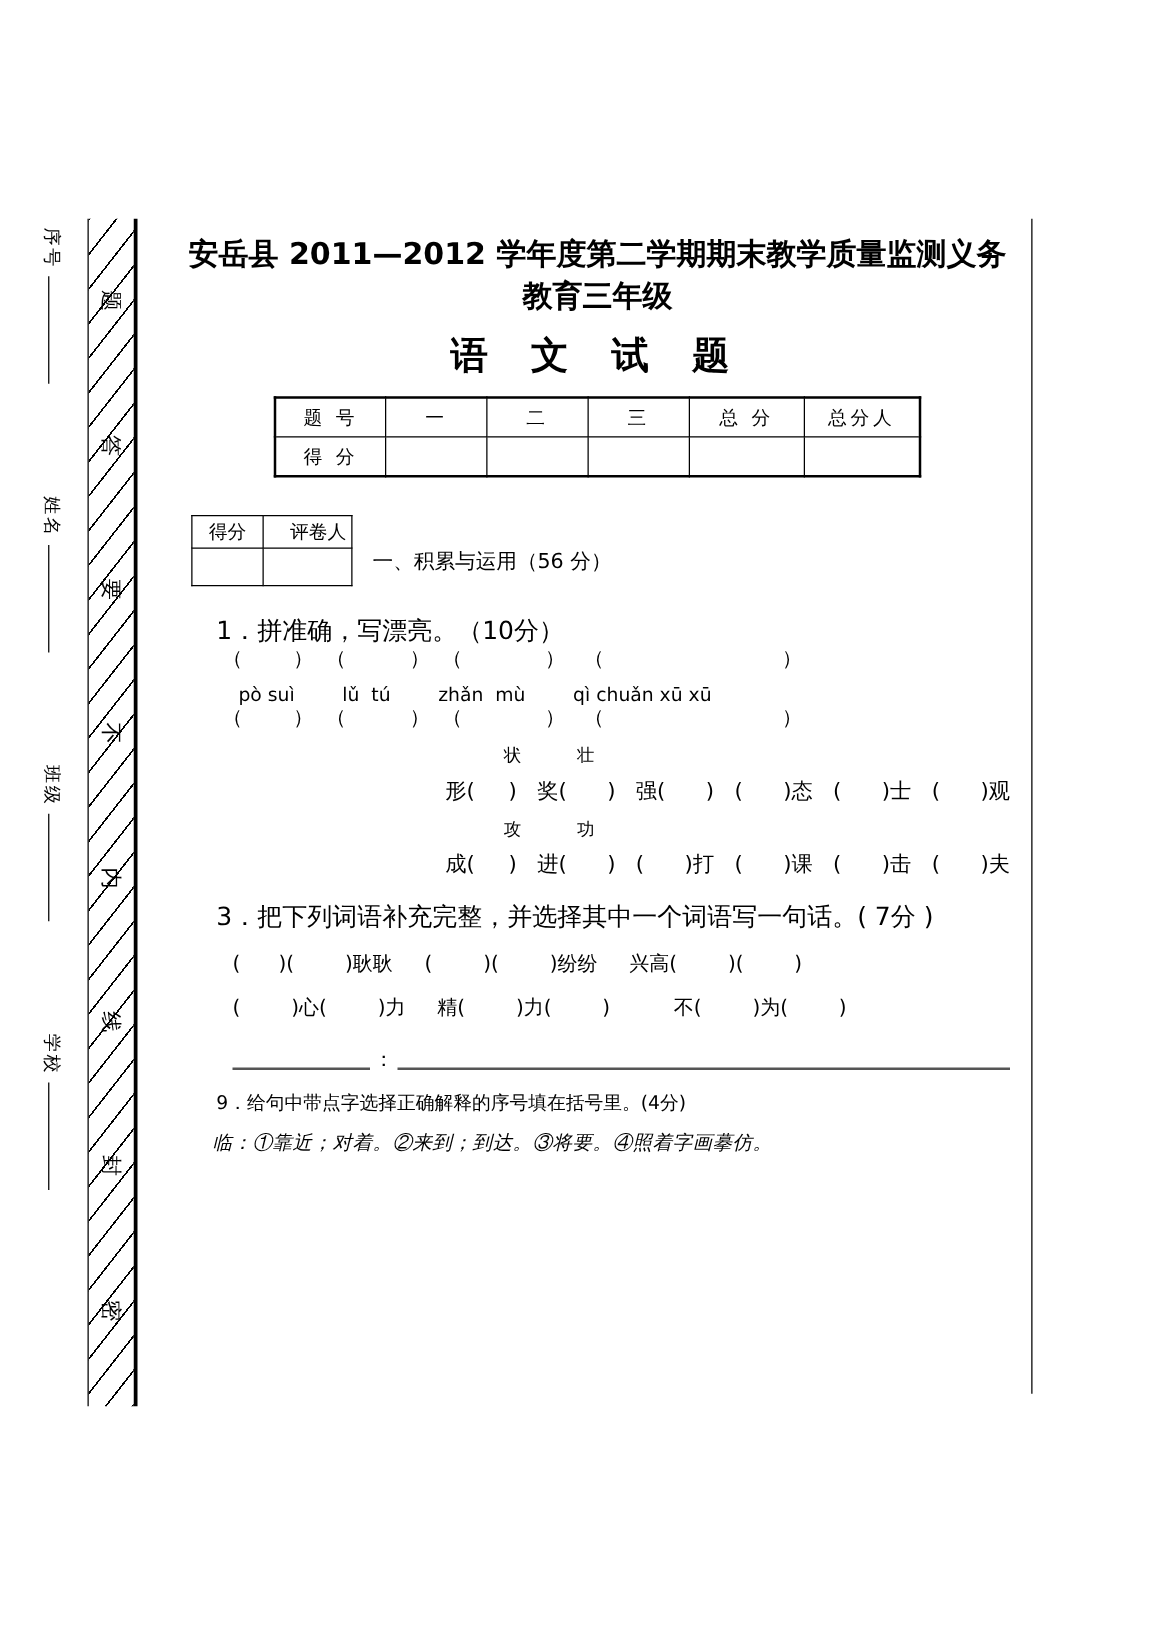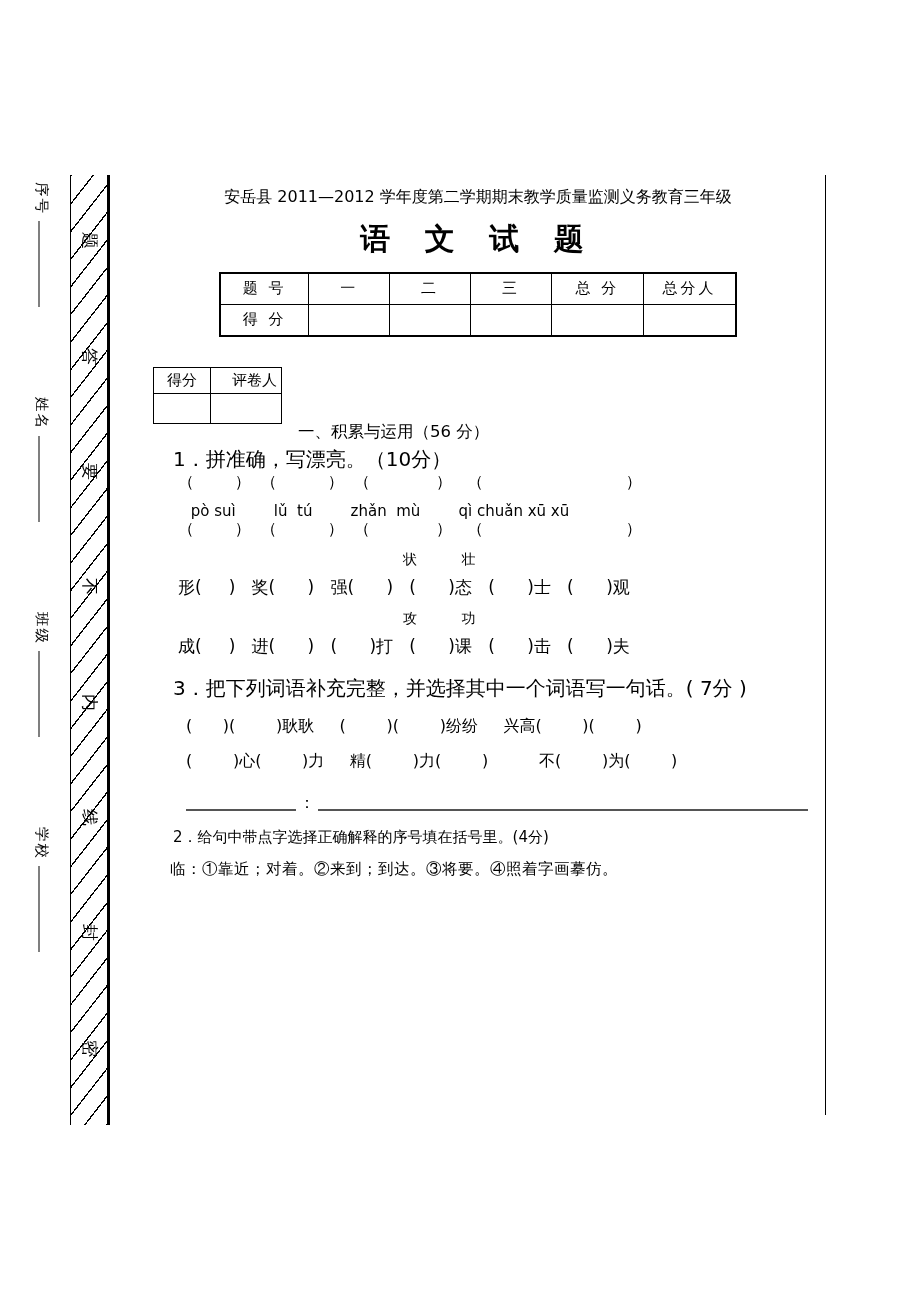--- a/index.html
+++ b/index.html
@@ -83,22 +83,22 @@
 
   
   .content {
     position: absolute;
     left: 148px;
     top: 186px;
     width: 660px;
   }
 
   .doc-title {
-    font-size: 16px;
-    font-weight: normal;
+    font-size: 24px;
+    font-weight: bold;
     text-align: center;
     line-height: 1.42;
     letter-spacing: 0px;
     margin: 0;
   }
   .subject-title {
     font-size: 30px;
     font-weight: bold;
     text-align: center;
     letter-spacing: 12px;
@@ -160,21 +160,20 @@
   table.grader-box td.blank { height: 29px; }
   table.grader-box td.g0 { width: 48px; }
   table.grader-box td.g1 { width: 62px; text-align: right; }
   .section-title {
     position: absolute;
     left: 150px;
     top: 26px;
     font-size: 16.5px;
     font-weight: normal;
     white-space: nowrap;
-    margin-top: 28px;
   }
 
   
   .q {
     font-size: 20px;
     margin-top: 17px;
     padding-left: 25px;
     white-space: nowrap;
   }
   .q-small { font-size: 13.5px; }
@@ -200,20 +199,21 @@
     margin-top: 11px;
     white-space: pre;
     font-family: "DejaVu Serif", "Liberation Serif", serif;
   }
   .choice-row {
     font-size: 17px;
     padding-left: 30px;
     margin-top: 7px;
     white-space: pre;
     font-family: "DejaVu Sans", "Liberation Sans", sans-serif;
+    text-align: right;
   }
 
   .idiom-row {
     font-size: 16px;
     padding-left: 38px;
     margin-top: 14px;
     white-space: pre;
     font-family: "DejaVu Sans", "Liberation Sans", sans-serif;
   }
 
@@ -239,20 +239,21 @@
     height: 15px;
   }
 
   .q-defs {
     font-size: 15.5px;
     padding-left: 22px;
     margin-top: 12px;
     white-space: nowrap;
     font-family: "DejaVu Serif", "Liberation Serif", serif;
     letter-spacing: 0.5px;
+    font-style: italic;
   }
 </style>
 </head>
 <body>
 
 <div class="margin-left">
   <div class="info-field" style="top:60px; transform:translateX(-50%) rotate(90deg);">
     <span class="info-label">序号</span><span class="info-blank"></span>
   </div>
   <div class="info-field" style="top:275px; transform:translateX(-50%) rotate(90deg);">
@@ -333,16 +334,16 @@
 
   <div class="q">3．把下列词语补充完整，并选择其中一个词语写一句话。( 7分 )</div>
   <div class="idiom-row">(      )(        )耿耿     (        )(        )纷纷     兴高(        )(        )</div>
   <div class="idiom-row">(        )心(        )力     精(        )力(        )          不(        )为(        )</div>
   <div class="answer-line">
     <span class="blank-short"></span>
     <span class="colon">：</span>
     <span class="blank-long"></span>
   </div>
 
-  <div class="q q-small" style="font-size:15px;">2．给句中带点字选择正确解释的序号填在括号里。(4分)</div>
+  <div class="q q-small" style="font-size:15px;">9．给句中带点字选择正确解释的序号填在括号里。(4分)</div>
   <div class="q-defs">临：①靠近；对着。②来到；到达。③将要。④照着字画摹仿。</div>
 
 </div>
 
 </body></html>

